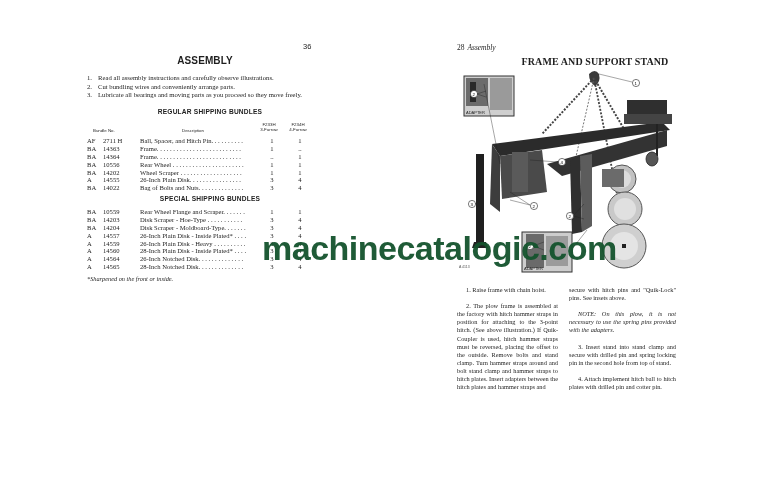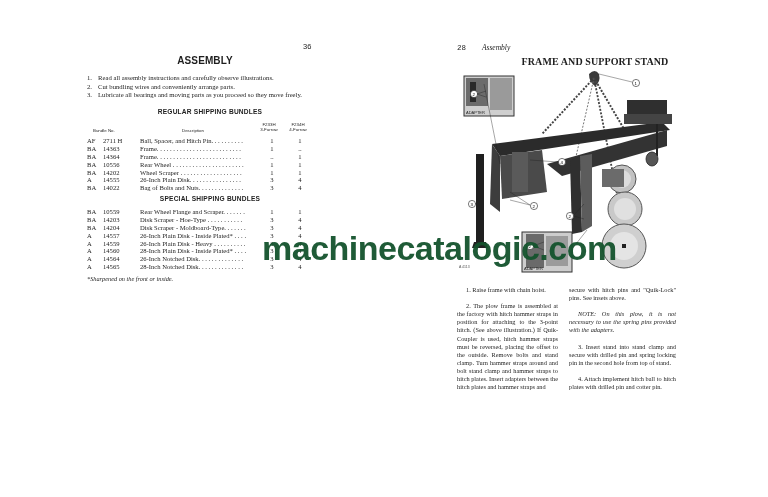--- a/index.html
+++ b/index.html
@@ -5,21 +5,21 @@
   * { box-sizing: border-box; margin: 0; padding: 0; }
   html, body { width: 768px; height: 497px; background: #ffffff; overflow: hidden; }
   body { position: relative; font-family: "Liberation Serif", serif; color: #1e1e1e; }
 
   .page { position: absolute; top: 0; height: 497px; }
   .page-left { left: 0; width: 384px; }
   .page-right { left: 384px; width: 384px; }
 
   .page-num-left { position: absolute; left: 303px; top: 42px; font-size: 7.5px; font-family: "Liberation Sans", sans-serif; }
   .page-head-right { position: absolute; left: 457px; top: 43px; font-size: 7.5px; }
-  .page-head-right .num { font-family: Liberation Mono, monospace; margin-right: 14px; }
+  .page-head-right .num { font-family: Liberation Serif, serif; margin-right: 1px; }
   .page-head-right .title { font-style: italic; }
 
   .section-title { position: absolute; font-family: "Liberation Sans", sans-serif; font-weight: bold; text-align: center; letter-spacing: 0.1px; }
   .assembly-title { left: 150px; top: 55px; width: 110px; font-size: 10px; }
   .frame-title { left: 505px; top: 56px; width: 180px; font-size: 10px; font-family: Liberation Serif, serif; }
 
   .steps { position: absolute; left: 87px; top: 74px; width: 250px; list-style: none; font-size: 6.7px; line-height: 8.6px; }
   .steps li { position: relative; padding-left: 11px; }
   .steps li .n { position: absolute; left: 0; top: 0; }
 

